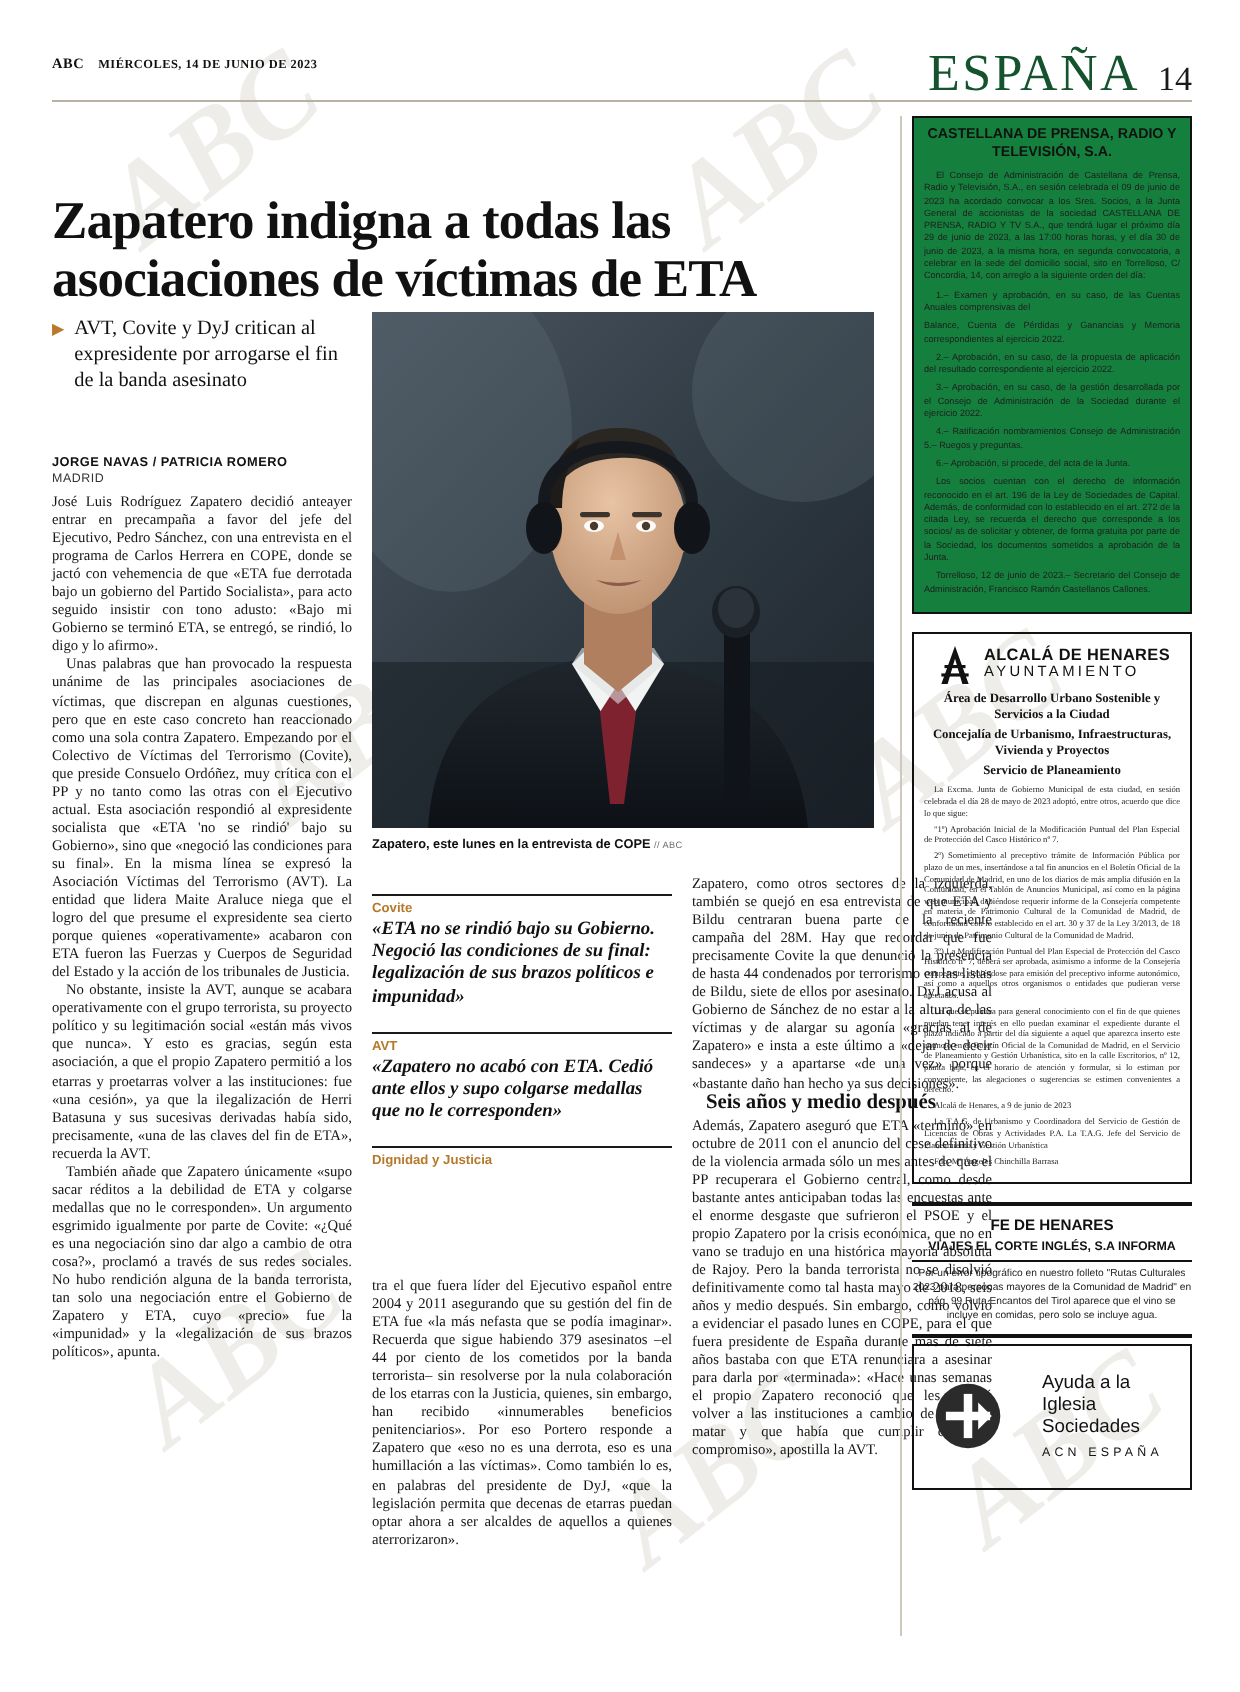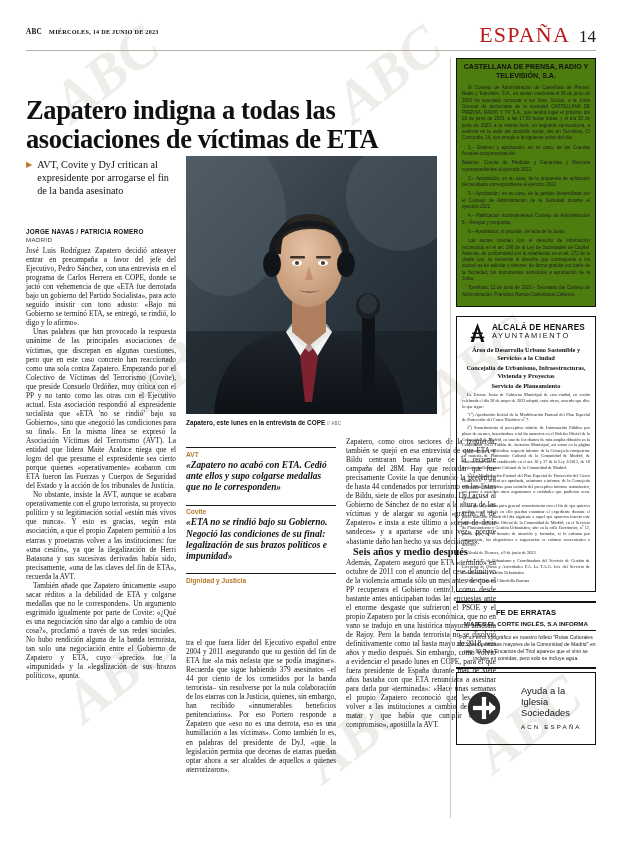--- a/index.html
+++ b/index.html
@@ -16,21 +16,21 @@
   
   .wm{position:absolute;color:rgba(150,140,125,.16);font-family:"Liberation Serif",serif;
       font-style:italic;font-weight:700;pointer-events:none;user-select:none;}
   .wm span{display:block;transform:rotate(-38deg);}
 
   
   .masthead{position:absolute;left:26px;top:28px;display:flex;align-items:baseline;gap:7px;}
   .mast-abc{font-family:"Liberation Serif",serif;font-weight:700;font-size:7.2px;letter-spacing:.3px;color:#111;}
   .mast-date{font-size:6.2px;letter-spacing:.25px;color:#111;font-weight:600;}
   .section-head{position:absolute;right:24px;top:22px;display:flex;align-items:baseline;gap:9px;}
-  .section-name{font-family:"Liberation Serif",serif;font-size:22px;letter-spacing:1.2px;color:#b91c1c;}
+  .section-name{font-family:"Liberation Serif",serif;font-size:26px;letter-spacing:1.2px;color:#14532d;}
   .section-page{font-family:"Liberation Serif",serif;font-size:17px;color:#1a1a1a;}
   .rule-top{position:absolute;left:26px;right:24px;top:50px;height:1px;background:#b9b2a4;}
 
   
   .headline{position:absolute;left:26px;top:78px;width:420px;
     font-family:"Liberation Serif",serif;font-weight:700;font-size:26.5px;line-height:29px;
     letter-spacing:-.4px;color:#111;}
 
   
   .sumario{position:absolute;left:26px;top:158px;width:146px;display:flex;gap:5px;}
@@ -65,21 +65,21 @@
   .qsrc{font-family:"Liberation Sans",sans-serif;font-weight:700;font-size:6.6px;color:#b5792b;margin-bottom:2px;}
   .qtext{font-family:"Liberation Serif",serif;font-style:italic;font-weight:700;
     font-size:9.4px;line-height:11.2px;color:#111;margin-bottom:8px;}
 
   
   .subhead{font-family:"Liberation Serif",serif;font-weight:700;font-size:10.4px;
     line-height:12px;color:#111;margin:5px 0 3px;text-indent:0;}
 
   
   .rail{position:absolute;left:456px;top:58px;width:140px;}
-  .adbox{border:1px solid #111;padding:4px 5px 5px;margin-bottom:9px;background:#4d7c0f;}
+  .adbox{border:1px solid #111;padding:4px 5px 5px;margin-bottom:9px;background:#15803d;}
   .ad-title{font-family:"Liberation Sans",sans-serif;font-weight:700;font-size:7.1px;
     text-align:center;line-height:9px;color:#111;margin-bottom:4px;}
   .ad-body{font-family:"Liberation Sans",sans-serif;font-size:4.55px;line-height:6.3px;
     text-align:justify;color:#1d1d1d;}
   .ad-body p{margin:0 0 3px;text-indent:6px;}
   .ad-body p.noind{text-indent:0;}
 
   
   .alcala{border:1px solid #111;padding:5px 5px 5px;margin-bottom:9px;}
   .alcala-logo{display:flex;align-items:center;justify-content:center;gap:4px;margin-bottom:3px;}
@@ -232,27 +232,27 @@
     </svg>
   </div>
   <div class="caption">
     <span>Zapatero, este lunes en la entrevista de COPE</span>
     <span class="credit">// ABC</span>
   </div>
 
   <div class="quotes">
     <div class="qblock">
       <div class="qrule"></div>
+      <div class="qsrc">Covite</div>
+      <div class="qtext">«ETA no se rindió bajo su Gobierno. Negoció las condiciones de su final: legalización de sus brazos políticos e impunidad»</div>
+    </div>
+    <div class="qblock">
+      <div class="qrule"></div>
       <div class="qsrc">AVT</div>
       <div class="qtext">«Zapatero no acabó con ETA. Cedió ante ellos y supo colgarse medallas que no le corresponden»</div>
-    </div>
-    <div class="qblock">
-      <div class="qrule"></div>
-      <div class="qsrc">Covite</div>
-      <div class="qtext">«ETA no se rindió bajo su Gobierno. Negoció las condiciones de su final: legalización de sus brazos políticos e impunidad»</div>
     </div>
     <div class="qblock">
       <div class="qrule"></div>
       <div class="qsrc">Dignidad y Justicia</div>
     </div>
   </div>
 
   <div class="col col-2-low">
     <p class="first">tra el que fuera líder del Ejecutivo español entre 2004 y 2011 asegurando que su gestión del fin de ETA fue «la más nefasta que se podía imaginar». Recuerda que sigue habiendo 379 asesinatos –el 44 por ciento de los cometidos por la banda terrorista– sin resolverse por la nula colaboración de los etarras con la Justicia, quienes, sin embargo, han recibido «innumerables beneficios penitenciarios». Por eso Portero responde a Zapatero que «eso no es una derrota, eso es una humillación a las víctimas». Como también lo es, en palabras del presidente de DyJ, «que la legislación permita que decenas de etarras puedan optar ahora a ser alcaldes de aquellos a quienes aterrorizaron».</p>
   </div>
@@ -302,21 +302,21 @@
         <p>3º) La Modificación Puntual del Plan Especial de Protección del Casco Histórico nº 7, deberá ser aprobada, asimismo a informe de la Consejería competente, debiéndose para emisión del preceptivo informe autonómico, así como a aquellos otros organismos o entidades que pudieran verse afectados."</p>
         <p>Lo que se publica para general conocimiento con el fin de que quienes puedan tener interés en ello puedan examinar el expediente durante el plazo indicado a partir del día siguiente a aquel que aparezca inserto este anuncio en el Boletín Oficial de la Comunidad de Madrid, en el Servicio de Planeamiento y Gestión Urbanística, sito en la calle Escritorios, nº 12, planta baja, en el horario de atención y formular, si lo estiman por conveniente, las alegaciones o sugerencias se estimen convenientes a derecho.</p>
         <p>Alcalá de Henares, a 9 de junio de 2023</p>
         <p>La T.A.G. de Urbanismo y Coordinadora del Servicio de Gestión de Licencias de Obras y Actividades P.A. La T.A.G. Jefe del Servicio de Planeamiento y Gestión Urbanística</p>
         <p>Fdo. Mª Ángeles Chinchilla Barrasa</p>
       </div>
     </div>
 
     <div>
       <div class="rule-thick"></div>
-      <div class="erratas-head">FE DE ERRATAS</div>
+      <div class="erratas-head">FE DE HENARES</div>
       <div class="erratas-sub">VIAJES EL CORTE INGLÉS, S.A INFORMA</div>
       <div class="erratas-body">Por un error tipográfico en nuestro folleto "Rutas Culturales 2023 para personas mayores de la Comunidad de Madrid" en pág. 99 Ruta Encantos del Tirol aparece que el vino se incluye en comidas, pero solo se incluye agua.</div>
       <div class="rule-thick" style="margin-top:5px;"></div>
     </div>
 
     <div class="acn">
       <svg class="acn-mark" viewBox="0 0 40 40">
         <circle cx="20" cy="20" r="19" fill="#2b2b2b"></circle>
         <rect x="7" y="17.5" width="26" height="5" fill="#fff"></rect>
         <rect x="17.5" y="7" width="5" height="26" fill="#fff"></rect>

